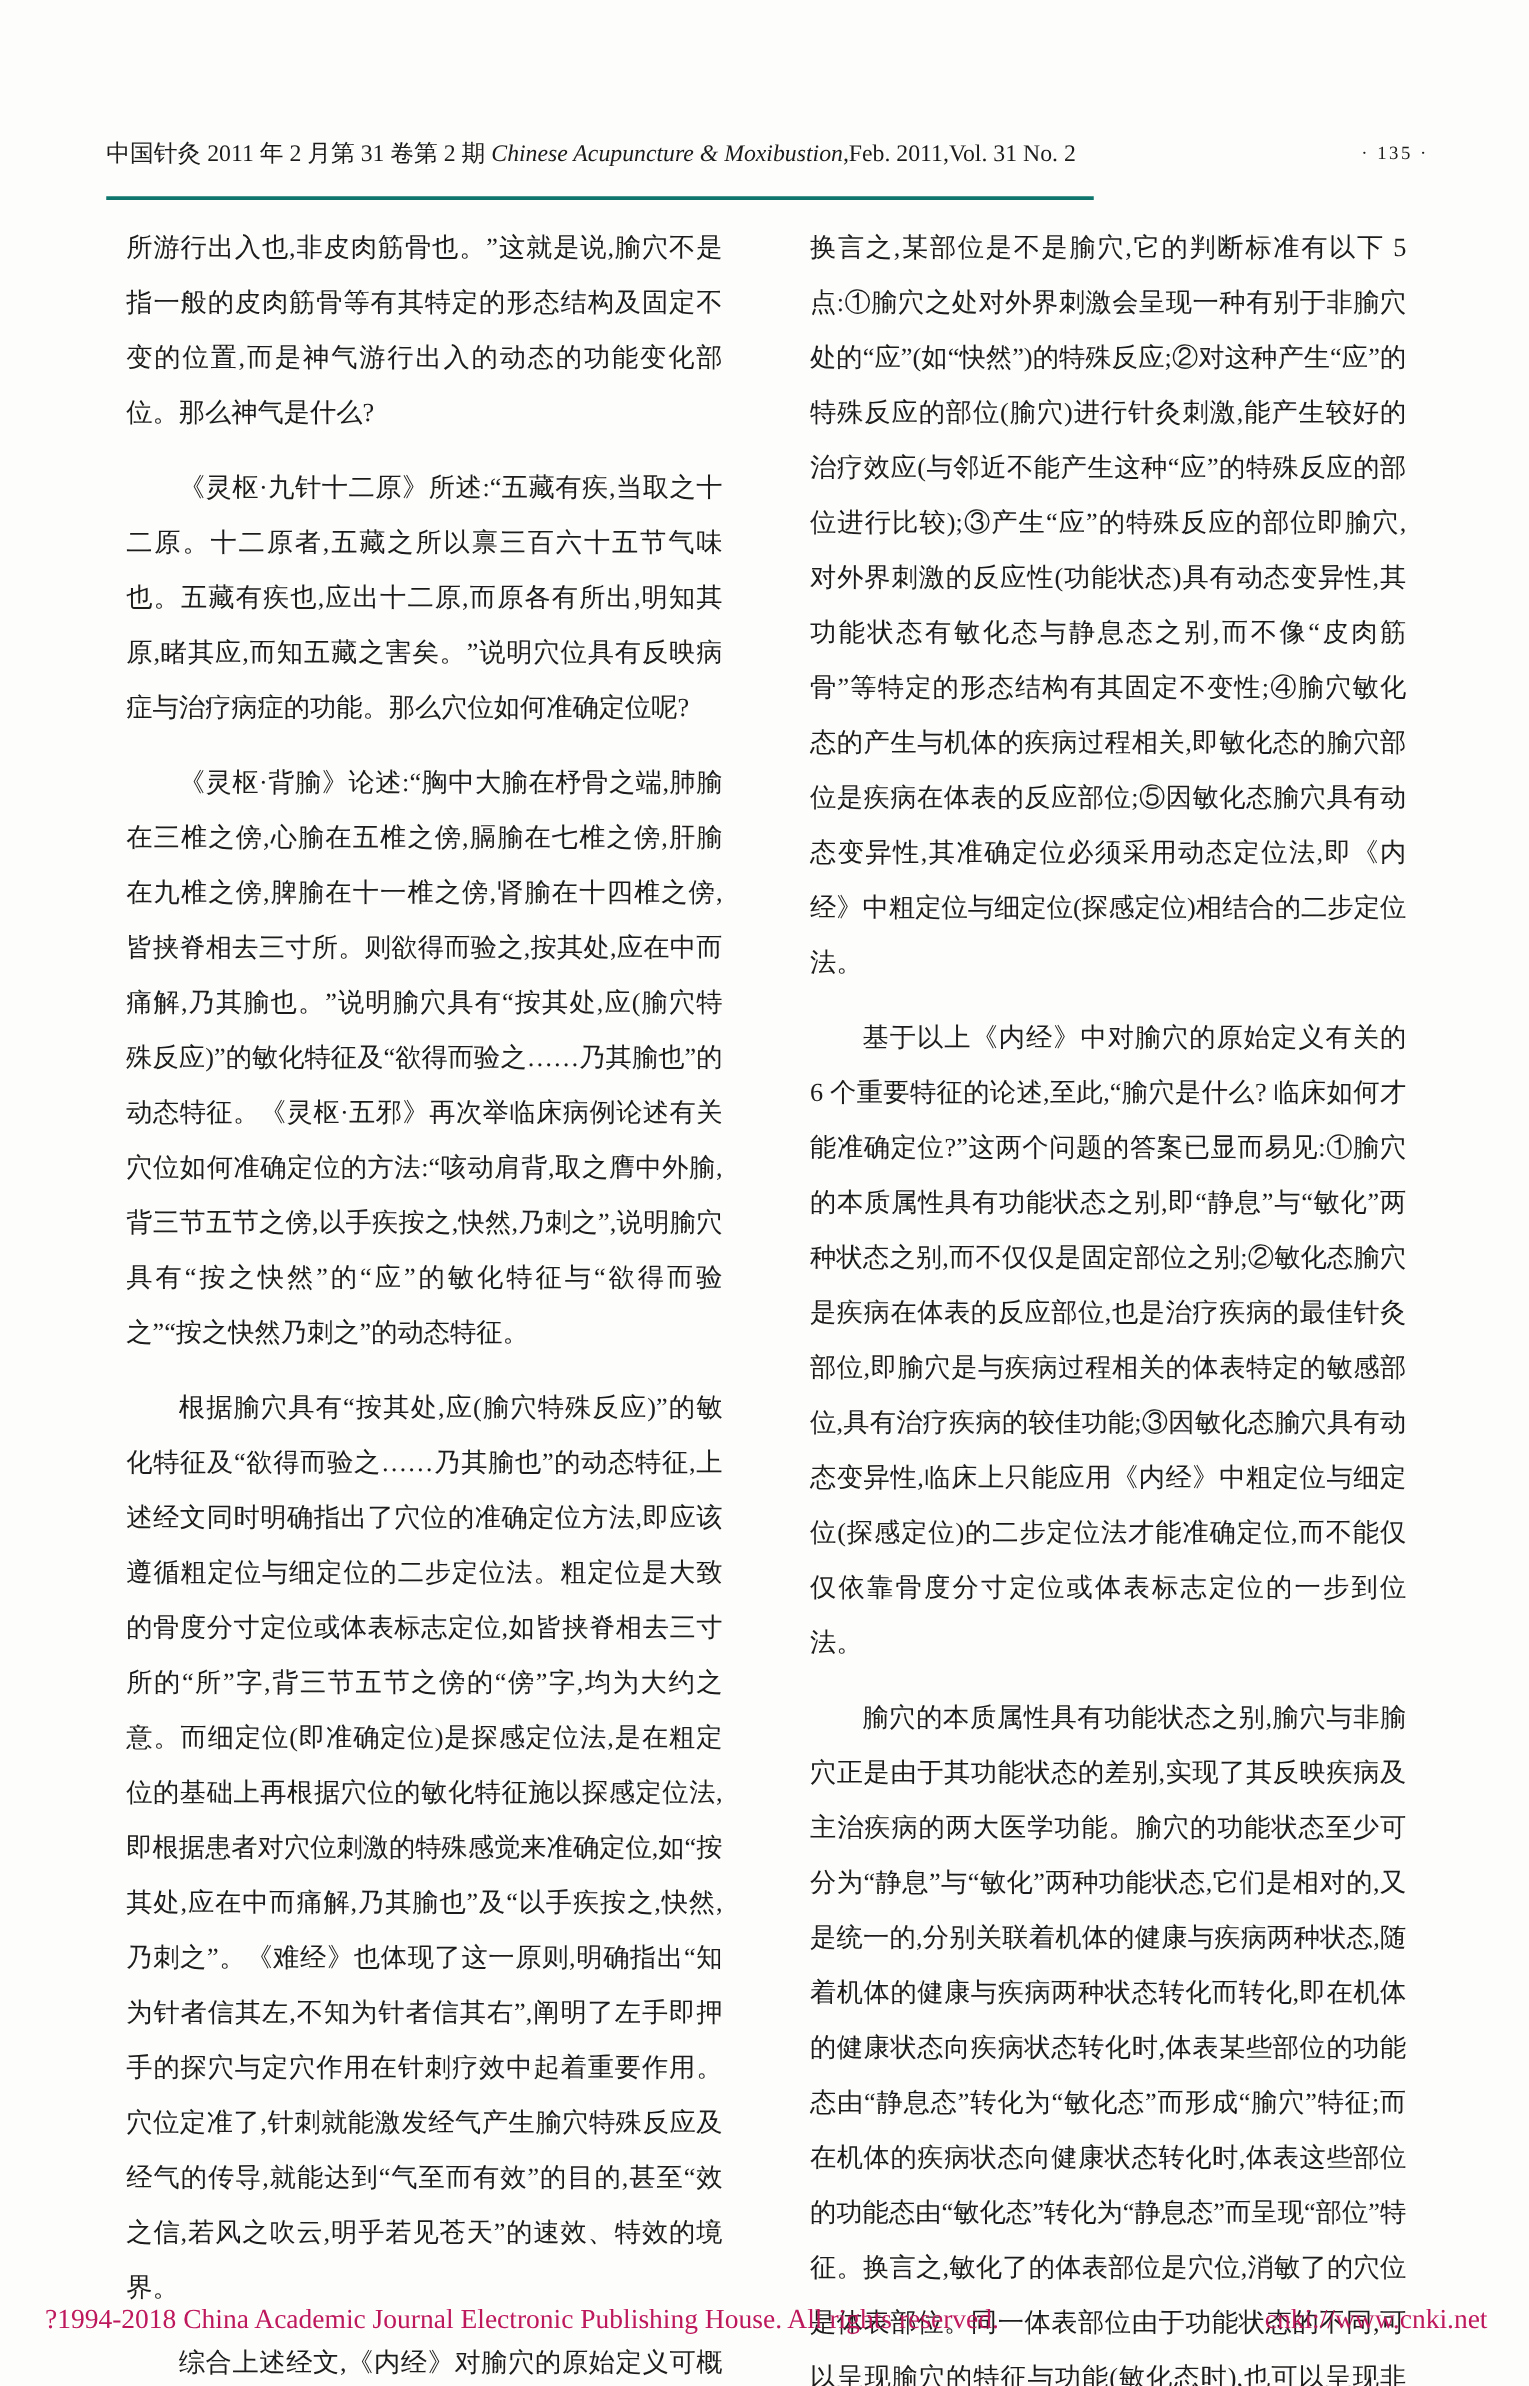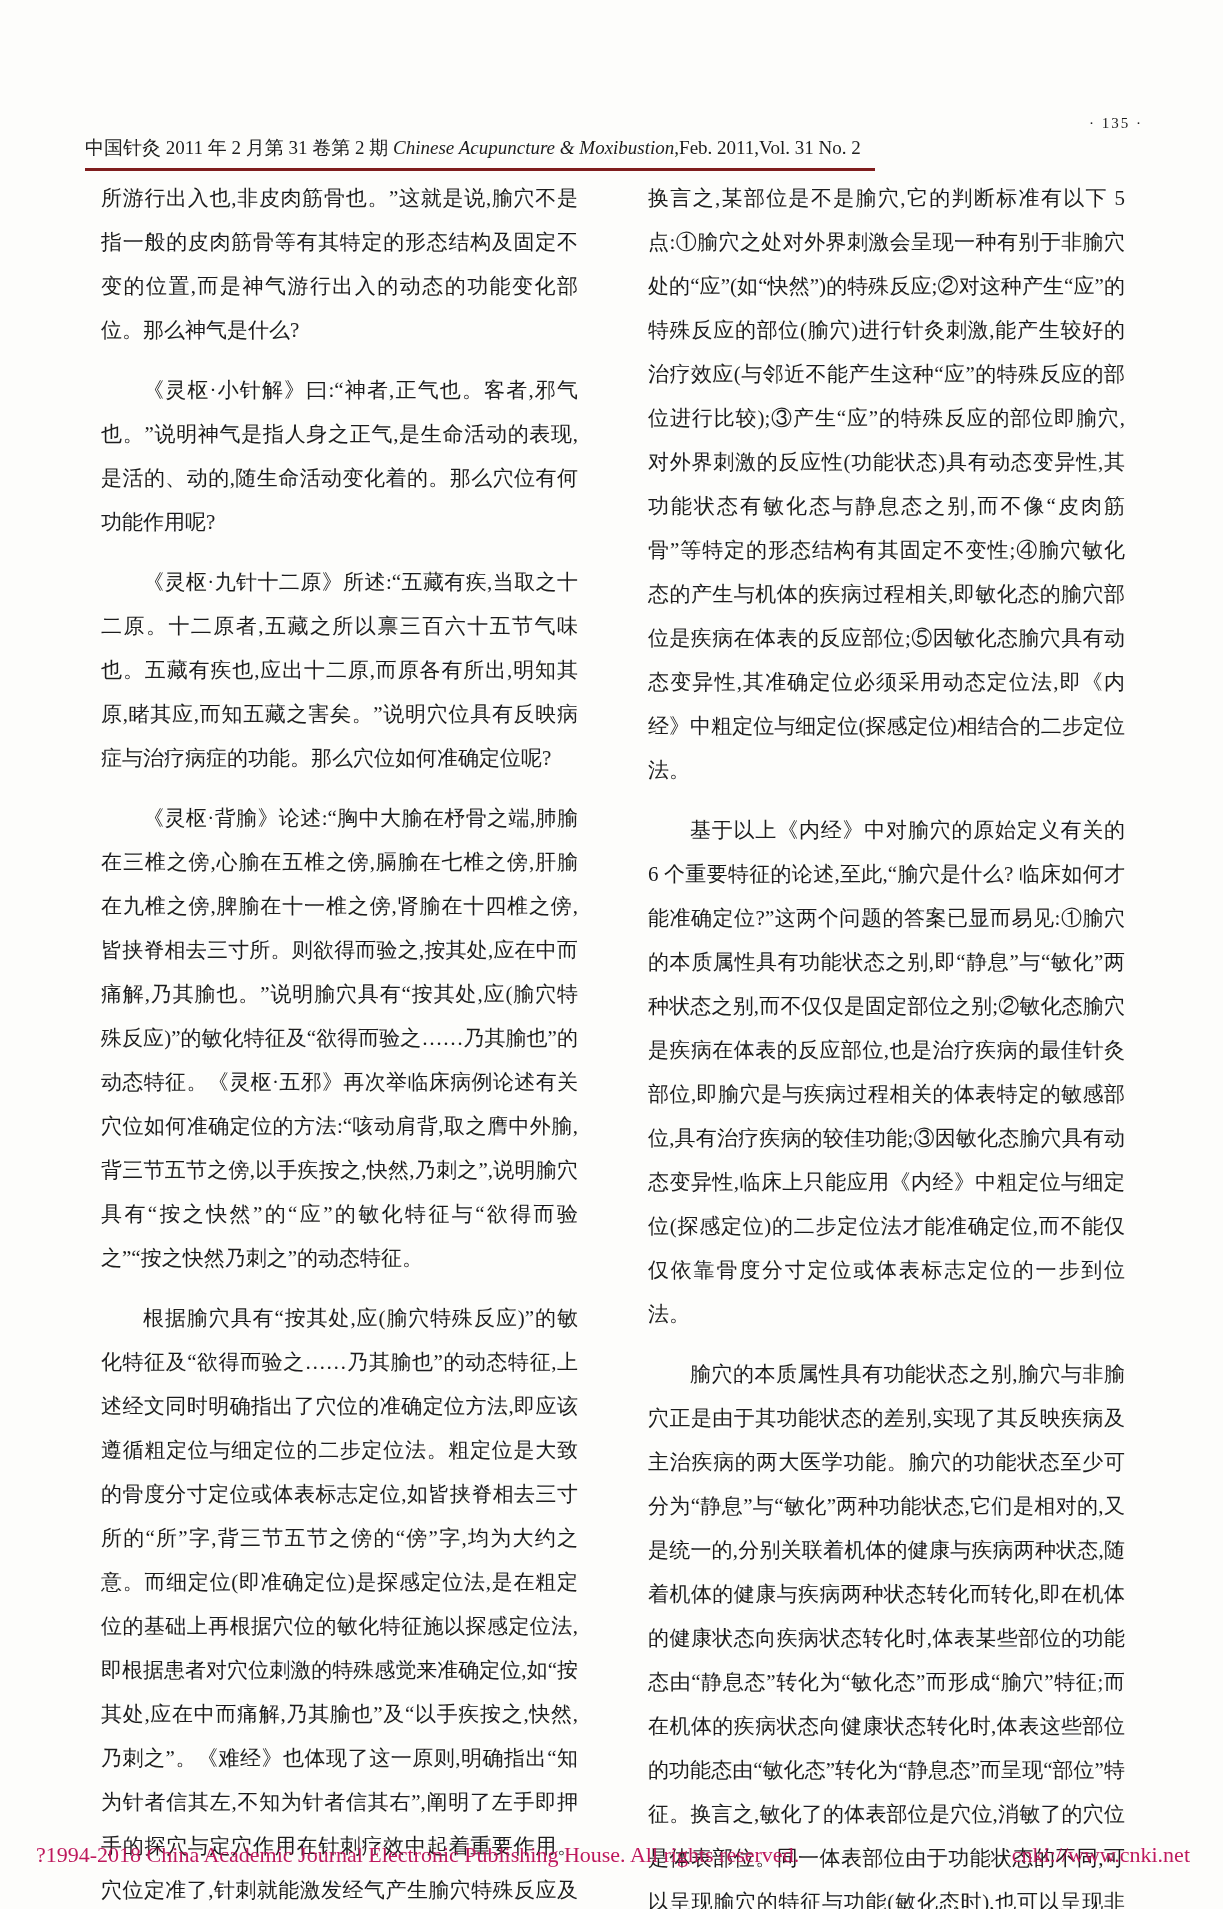--- a/index.html
+++ b/index.html
@@ -16,24 +16,23 @@
     position: absolute;
     top: 112px;
     left: 85px;
     width: 1078px;
     font-size: 19px;
     line-height: 1.3;
     white-space: nowrap;
   }
   .journal-line {
     display: inline-block;
-    border-bottom: 3px solid #7f1d1d;
-    padding-bottom: 7px;
+    border-bottom: 3px solid #0f766e;
+    padding-bottom: 20px;
     padding-right: 14px;
-    margin-top: 24px;
   }
   .journal-en { font-style: italic; }
   .page-number {
     position: absolute;
     right: 20px;
     top: 2px;
     font-size: 15px;
     letter-spacing: 2px;
   }
   .column {
@@ -66,21 +65,20 @@
 
 <div class="page">
 
   <div class="page-header">
     <span class="journal-line"><span>中国针灸 2011 年 2 月第 31 卷第 2 期 </span><span class="journal-en">Chinese Acupuncture &amp; Moxibustion</span><span>,Feb. 2011,Vol. 31 No. 2</span></span>
     <span class="page-number">· 135 ·</span>
   </div>
 
   <div class="column col-left">
     <p>所游行出入也,非皮肉筋骨也。”这就是说,腧穴不是指一般的皮肉筋骨等有其特定的形态结构及固定不变的位置,而是神气游行出入的动态的功能变化部位。那么神气是什么?</p>
-    <p class="indent">《灵枢·小针解》曰:“神者,正气也。客者,邪气也。”说明神气是指人身之正气,是生命活动的表现,是活的、动的,随生命活动变化着的。那么穴位有何功能作用呢?</p>
     <p class="indent">《灵枢·九针十二原》所述:“五藏有疾,当取之十二原。十二原者,五藏之所以禀三百六十五节气味也。五藏有疾也,应出十二原,而原各有所出,明知其原,睹其应,而知五藏之害矣。”说明穴位具有反映病症与治疗病症的功能。那么穴位如何准确定位呢?</p>
     <p class="indent">《灵枢·背腧》论述:“胸中大腧在杼骨之端,肺腧在三椎之傍,心腧在五椎之傍,膈腧在七椎之傍,肝腧在九椎之傍,脾腧在十一椎之傍,肾腧在十四椎之傍,皆挟脊相去三寸所。则欲得而验之,按其处,应在中而痛解,乃其腧也。”说明腧穴具有“按其处,应(腧穴特殊反应)”的敏化特征及“欲得而验之……乃其腧也”的动态特征。《灵枢·五邪》再次举临床病例论述有关穴位如何准确定位的方法:“咳动肩背,取之膺中外腧,背三节五节之傍,以手疾按之,快然,乃刺之”,说明腧穴具有“按之快然”的“应”的敏化特征与“欲得而验之”“按之快然乃刺之”的动态特征。</p>
     <p class="indent">根据腧穴具有“按其处,应(腧穴特殊反应)”的敏化特征及“欲得而验之……乃其腧也”的动态特征,上述经文同时明确指出了穴位的准确定位方法,即应该遵循粗定位与细定位的二步定位法。粗定位是大致的骨度分寸定位或体表标志定位,如皆挟脊相去三寸所的“所”字,背三节五节之傍的“傍”字,均为大约之意。而细定位(即准确定位)是探感定位法,是在粗定位的基础上再根据穴位的敏化特征施以探感定位法,即根据患者对穴位刺激的特殊感觉来准确定位,如“按其处,应在中而痛解,乃其腧也”及“以手疾按之,快然,乃刺之”。《难经》也体现了这一原则,明确指出“知为针者信其左,不知为针者信其右”,阐明了左手即押手的探穴与定穴作用在针刺疗效中起着重要作用。穴位定准了,针刺就能激发经气产生腧穴特殊反应及经气的传导,就能达到“气至而有效”的目的,甚至“效之信,若风之吹云,明乎若见苍天”的速效、特效的境界。</p>
     <p class="indent">综合上述经文,《内经》对腧穴的原始定义可概括出腧穴所在的体表部位具有以下 5 个重要特征。</p>
   </div>
 
   <div class="column col-right">
     <p>换言之,某部位是不是腧穴,它的判断标准有以下 5 点:①腧穴之处对外界刺激会呈现一种有别于非腧穴处的“应”(如“快然”)的特殊反应;②对这种产生“应”的特殊反应的部位(腧穴)进行针灸刺激,能产生较好的治疗效应(与邻近不能产生这种“应”的特殊反应的部位进行比较);③产生“应”的特殊反应的部位即腧穴,对外界刺激的反应性(功能状态)具有动态变异性,其功能状态有敏化态与静息态之别,而不像“皮肉筋骨”等特定的形态结构有其固定不变性;④腧穴敏化态的产生与机体的疾病过程相关,即敏化态的腧穴部位是疾病在体表的反应部位;⑤因敏化态腧穴具有动态变异性,其准确定位必须采用动态定位法,即《内经》中粗定位与细定位(探感定位)相结合的二步定位法。</p>
     <p class="indent">基于以上《内经》中对腧穴的原始定义有关的 6 个重要特征的论述,至此,“腧穴是什么? 临床如何才能准确定位?”这两个问题的答案已显而易见:①腧穴的本质属性具有功能状态之别,即“静息”与“敏化”两种状态之别,而不仅仅是固定部位之别;②敏化态腧穴是疾病在体表的反应部位,也是治疗疾病的最佳针灸部位,即腧穴是与疾病过程相关的体表特定的敏感部位,具有治疗疾病的较佳功能;③因敏化态腧穴具有动态变异性,临床上只能应用《内经》中粗定位与细定位(探感定位)的二步定位法才能准确定位,而不能仅仅依靠骨度分寸定位或体表标志定位的一步到位法。</p>
     <p class="indent">腧穴的本质属性具有功能状态之别,腧穴与非腧穴正是由于其功能状态的差别,实现了其反映疾病及主治疾病的两大医学功能。腧穴的功能状态至少可分为“静息”与“敏化”两种功能状态,它们是相对的,又是统一的,分别关联着机体的健康与疾病两种状态,随着机体的健康与疾病两种状态转化而转化,即在机体的健康状态向疾病状态转化时,体表某些部位的功能态由“静息态”转化为“敏化态”而形成“腧穴”特征;而在机体的疾病状态向健康状态转化时,体表这些部位的功能态由“敏化态”转化为“静息态”而呈现“部位”特征。换言之,敏化了的体表部位是穴位,消敏了的穴位是体表部位。同一体表部位由于功能状态的不同,可以呈现腧穴的特征与功能(敏化态时),也可以呈现非腧穴的特征与功能(静息态时)。从《内经》对腧穴的以上定义可以清晰地领悟到腧穴的原始内涵,由此来认识腧穴与攫其要领,正如《灵枢·九针十二原》所训:“节之交三百六十五会,知其要者,一言而终,不知其要,流散无穷”。</p>

